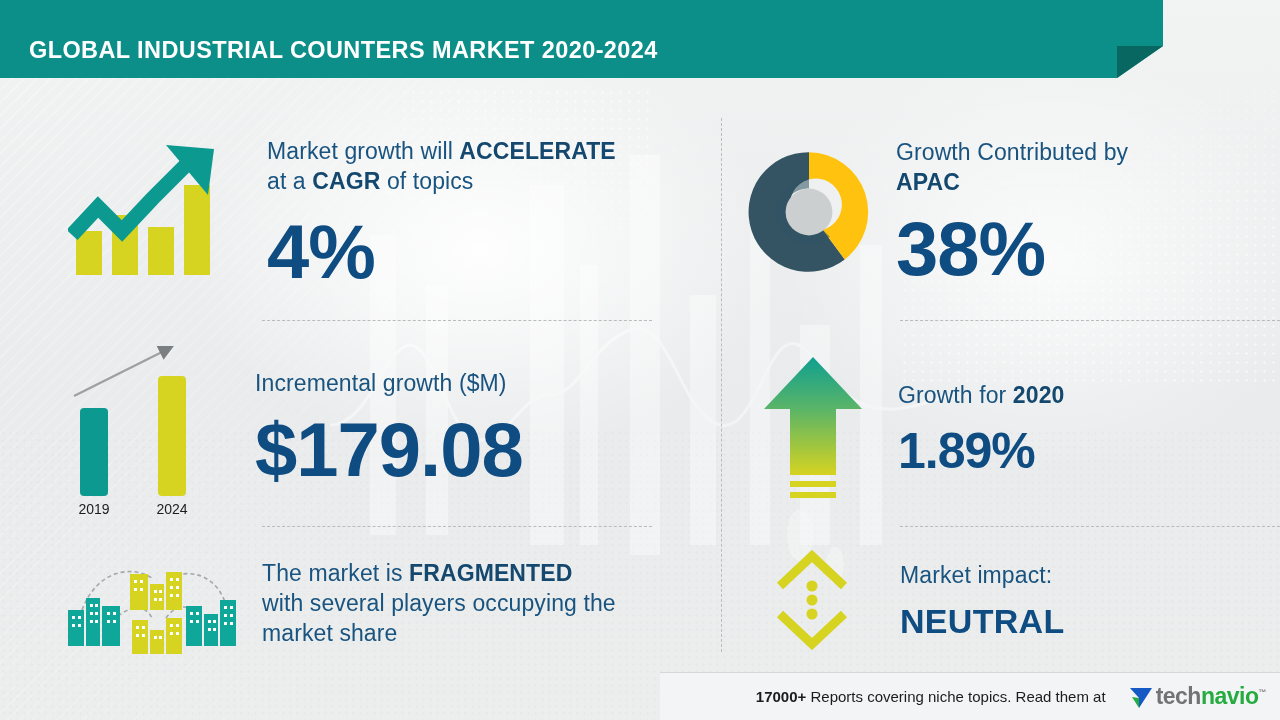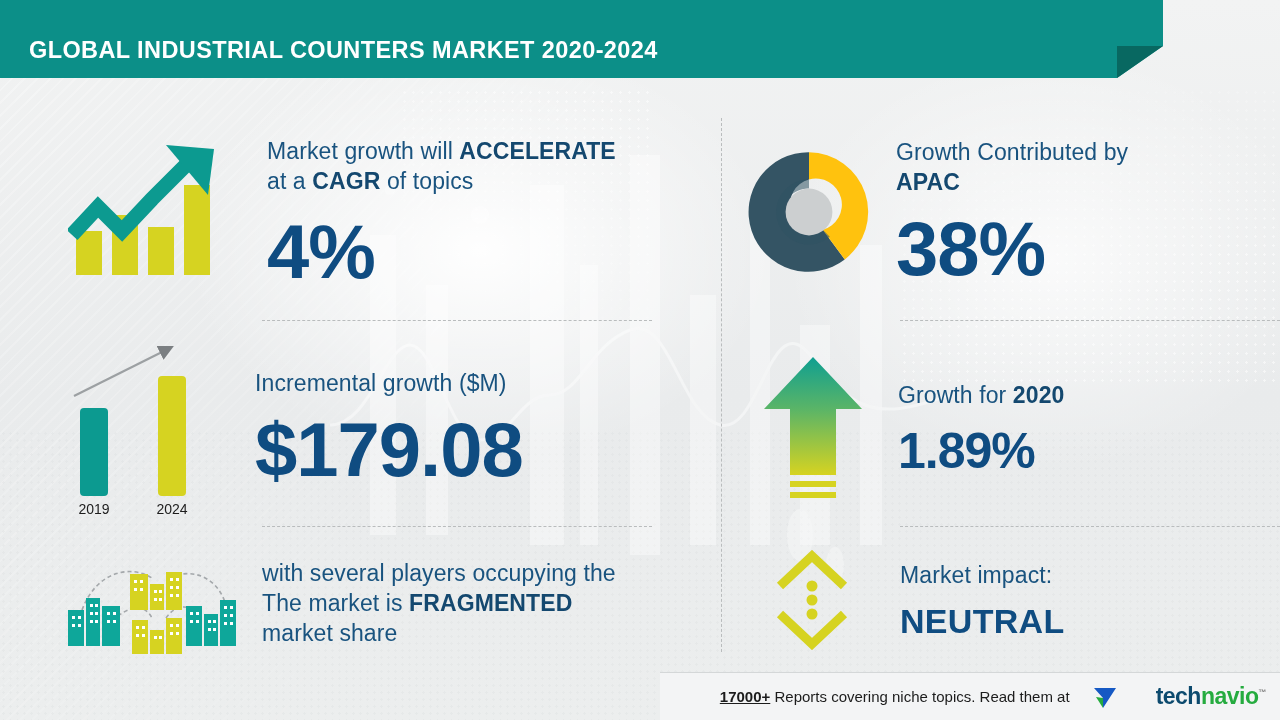--- a/index.html
+++ b/index.html
@@ -83,24 +83,24 @@
   .big-72 { font-size:50px; }
   .neutral { color:#0f4c81; font-weight:bold; font-size:34px; letter-spacing:.3px; }
 
   
   .footer {
     position:absolute; left:660px; top:672px; width:620px; height:48px;
     display:flex; align-items:center; justify-content:flex-end;
     border-top:1px solid #d4d7d8; background:#f3f4f5;
   }
   .footer-text { font-size:15px; color:#1c1c1c; font-family:"Liberation Sans", sans-serif; }
-  .footer-text b { font-weight:bold;text-decoration:underline; }
+  .footer-text b { font-weight:bold; }
   .logo { display:flex; align-items:center; margin-left:22px; margin-right:14px; }
   .logo-word { font-size:23px; font-weight:bold; letter-spacing:-.5px; }
-  .logo-tech { color:#0c4a6e;margin-left:36px; }
+  .logo-tech { color:#737373; }
   .logo-navio { color:#25ab3f; }
   .logo-tm { font-size:8px; color:#7b7b7b; vertical-align:super; }
 
   .yr-label { font-size:14px; color:#1d1d1d; font-family:"Liberation Sans", sans-serif; }
 </style>
 </head>
 <body>
 
 <div id="page">
 
@@ -285,24 +285,24 @@
           <rect x="164" y="58" width="3" height="3"></rect>
             <rect x="170" y="58" width="3" height="3"></rect>
           <rect x="164" y="66" width="3" height="3"></rect>
             <rect x="170" y="66" width="3" height="3"></rect>
           <rect x="164" y="74" width="3" height="3"></rect>
             <rect x="170" y="74" width="3" height="3"></rect>
         </g>
       </svg>
 
       <div style="margin-left:22px;">
+        <div class="lead">
+          <span>The market is </span><b>FRAGMENTED</b>
+        </div>
         <div class="lead">with several players occupying the</div>
-        <div class="lead">
-          <span>The market is </span><b>FRAGMENTED</b>
-        </div>
         <div class="lead">market share</div>
       </div>
     </div>
   </div>
 
   <div class="col-right">
 
     <div class="row" style="left:0; top:24px; width:558px; height:200px;">
 
       <svg style="margin-left:22px;" width="130" height="130" viewBox="0 0 100 100">

